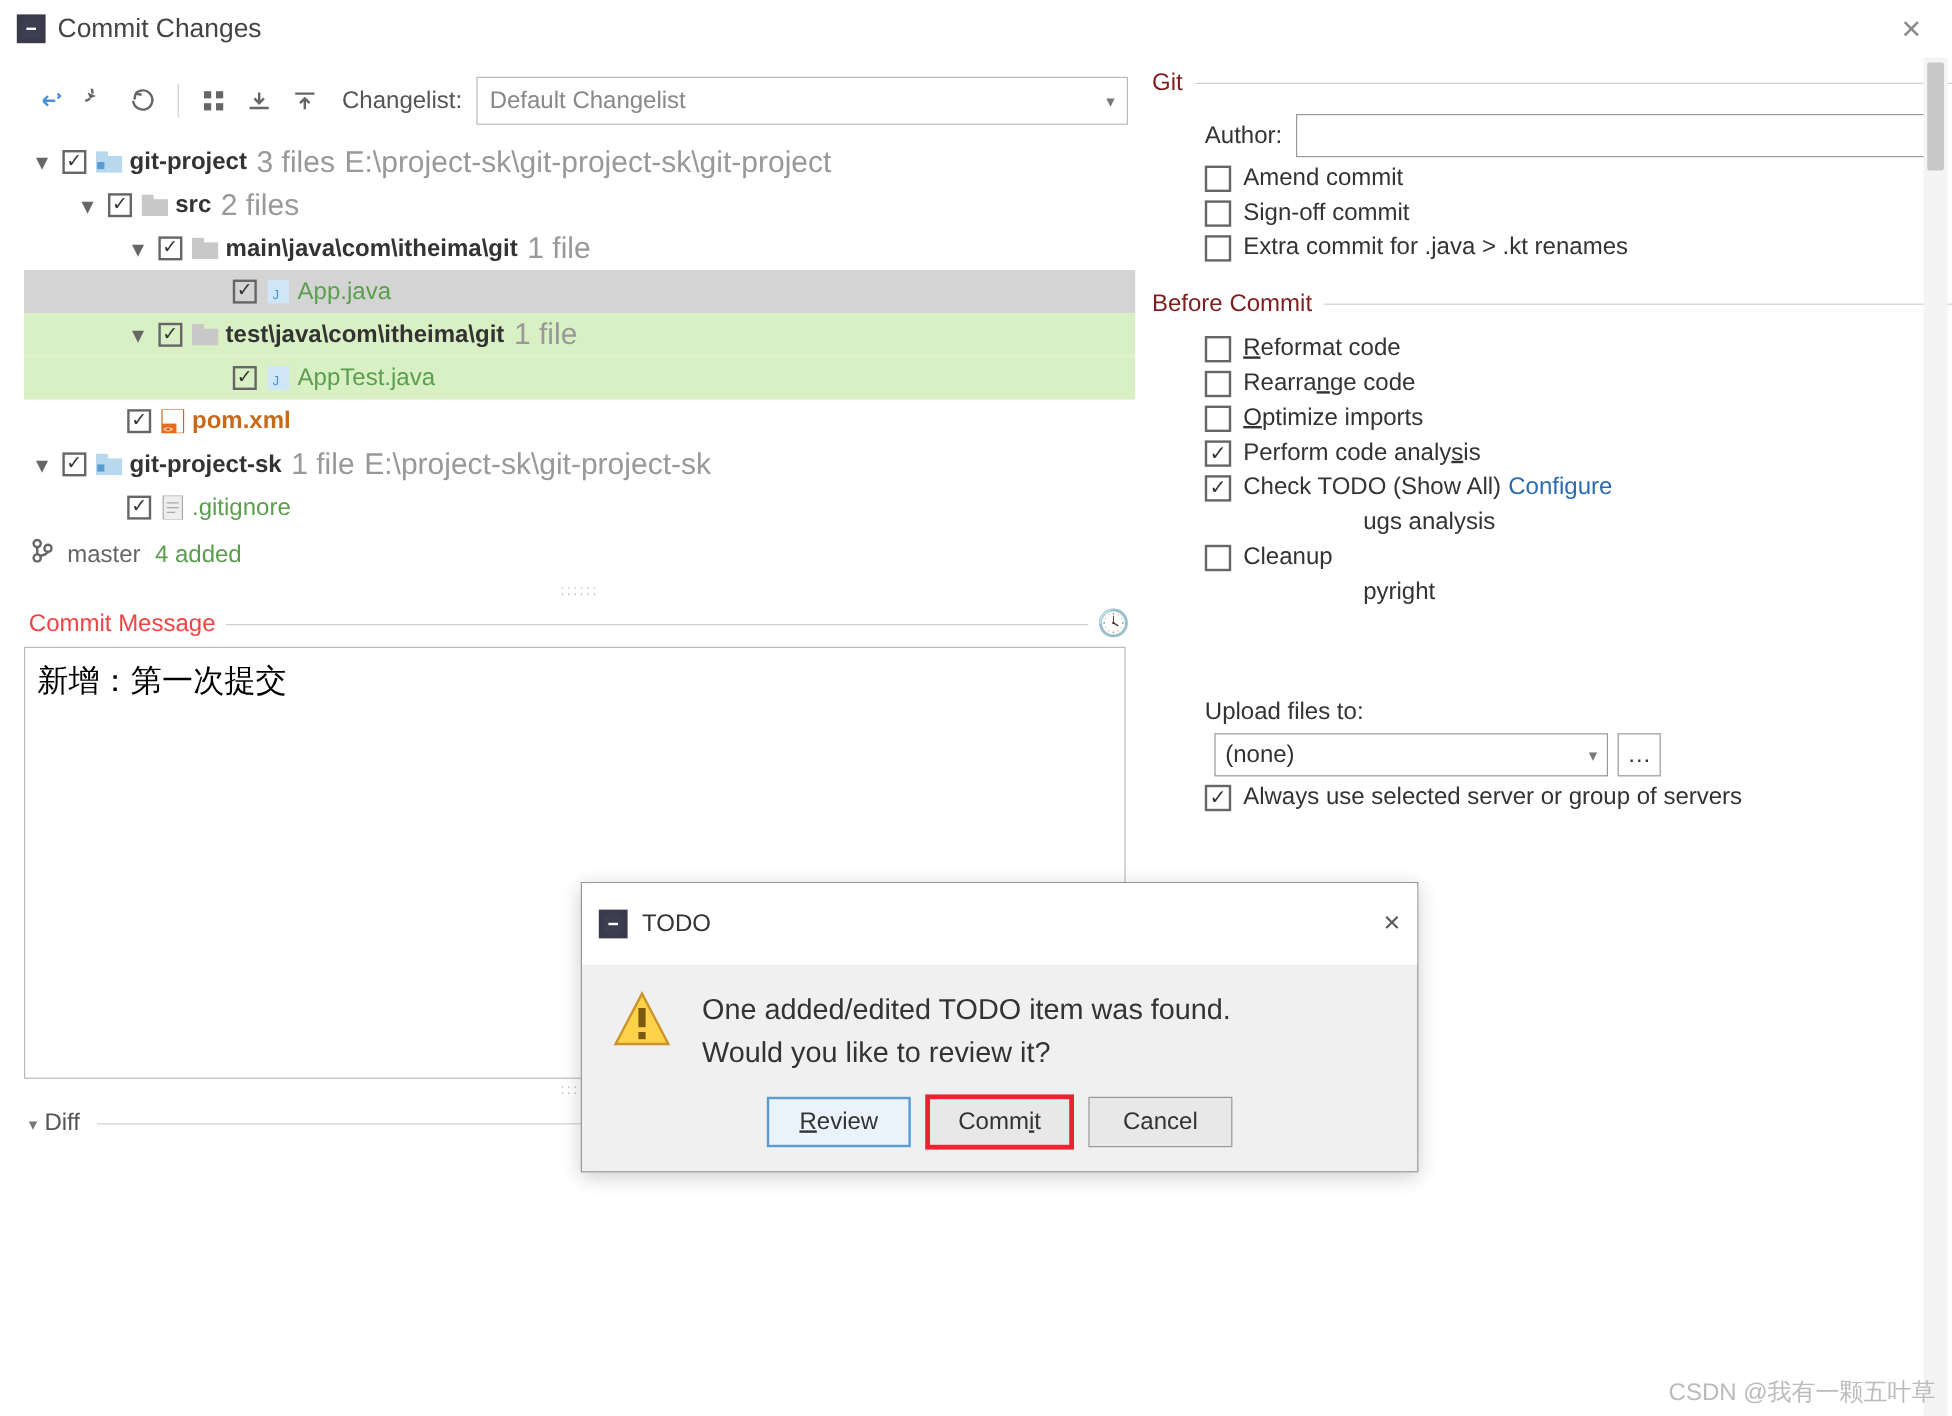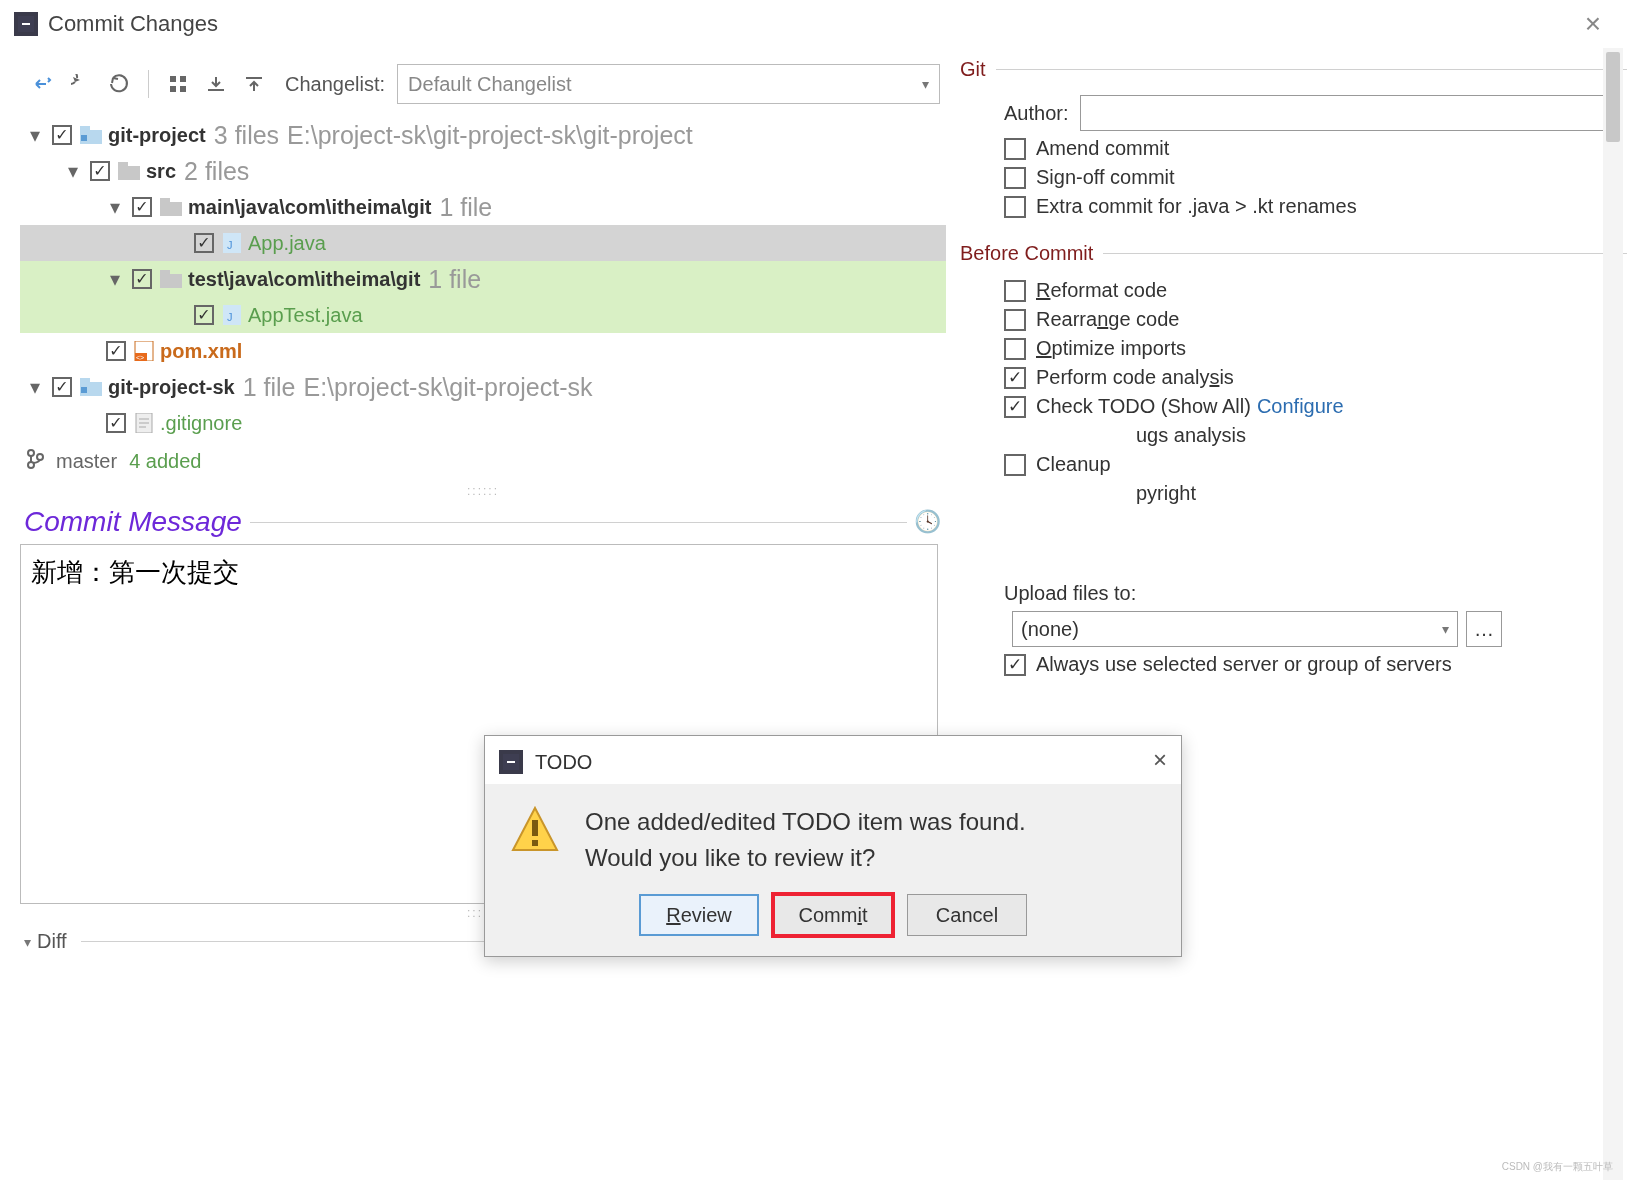--- a/index.html
+++ b/index.html
@@ -28,48 +28,48 @@
     .file-icon { width:20px; height:20px; display:inline-block; margin-right:6px; }
     .meta { color:#999; margin-left:8px; font-size:25px;text-align:right;}
     .green-text { color:#5a9e4e; }
     .orange-text { color:#c96a1b;font-weight:bold; }
     .row-selected { background:#d4d4d4; }
     .row-green { background:#d9f0c5; }
     .branch-row { display:flex; align-items:center; gap:12px; padding:8px 6px; color:#666; font-size:20px;}
     .grab { text-align:center; color:#bbb; font-size:12px; letter-spacing:2px; padding:2px;}
     .section-row { display:flex; align-items:center; gap:8px; padding:6px 4px;}
     .section-row .line { flex:1; height:1px; background:#d0d0d0;}
-    .section-row .label { color:#6d28d9; font-size:28px;font-style:italic;}
+    .section-row .label { color:#ef4444; font-size:20px;}
     .clock { color:#999; font-size:22px; }
     .textarea { width:calc(100% - 8px); height:360px; border:1px solid #bbb; padding:10px; font-size:26px; resize:none; font-family:"SimSun","Songti SC",serif;}
     .diff-label { color:#555; font-size:20px; padding:8px 4px; display:flex; align-items:center; gap:6px;}
     .group-label { display:flex; align-items:center; gap:10px; color:#7f1d1d; font-size:20px; margin-bottom:14px;}
     .group-label .line { height:1px; background:#d0d0d0; flex:1;}
     .form-row { display:flex; align-items:center; margin:6px 0 6px 44px; font-size:20px;}
     .chk { width:22px; height:22px; border:2px solid #666; margin-right:10px; display:inline-flex; align-items:center; justify-content:center; flex-shrink:0;}
     .chk.checked::after{content:"✓"; font-size:17px;}
     .author-label{ margin-left:44px; font-size:20px; color:#333; margin-right:12px;}
     .author-input{ flex:1; height:36px; border:1px solid #999; margin-right:22px;}
     .link { color:#2b6cb0; margin-left:6px;}
-    .upload-select { width:446px; height:36px; border:1px solid #999; padding:0 8px; display:flex; align-items:center; justify-content:space-between; margin:0 8px;}
+    .upload-select { width:328px; height:36px; border:1px solid #999; padding:0 8px; display:flex; align-items:center; justify-content:space-between; margin:0 8px;}
     .dots-btn { width:36px; height:36px; border:1px solid #999; display:flex; align-items:center; justify-content:center;}
     .dialog { position:absolute; left:484px; top:735px; width:698px; background:#f0f0f0; border:1px solid #999; box-shadow:0 4px 16px rgba(0,0,0,.2);}
-    .dialog-title { display:flex; align-items:flex-end; padding:10px 14px; font-size:20px; background:#fff;}
+    .dialog-title { display:flex; align-items:center; padding:20px 14px; font-size:20px; background:#fff;}
     .dialog-title .app-icon{margin-right:12px;}
     .dialog-close { margin-left:auto; font-size:24px; color:#555; cursor:pointer;}
     .dialog-body { display:flex; padding:20px 24px 8px; gap:24px;}
     .warn-icon svg { width:52px; height:52px;}
     .dialog-msg { font-size:24px; color:#333; line-height:1.5;}
     .dialog-btns { display:flex; gap:14px; justify-content:center; padding:10px 20px 20px;}
     .dbtn { min-width:120px; height:42px; border:1px solid #999; background:#e8e8e8; font-size:20px; display:flex; align-items:center; justify-content:center; cursor:pointer;}
     .dbtn.primary { border:2px solid #5a9bd4; background:#eaf2fb;}
     .dbtn.highlight { outline:4px solid #e23; outline-offset:-2px;}
     .right-scroll { position:absolute; right:4px; top:0; width:20px; height:100%; background:#f4f4f4;}
     .right-scroll .thumb { position:absolute; left:3px; top:4px; width:14px; height:90px; background:#c8c8c8; border-radius:2px;}
-    .watermark { position:absolute; right:14px; bottom:6px; color:#bbb; font-size:10px;}
+    .watermark { position:absolute; right:14px; bottom:6px; color:#bbb; font-size:20px;}
     .u { text-decoration: underline; text-decoration-skip-ink: none; }
     .chev { font-size:14px; color:#777;}
   </style>
 </head>
 <body>
 
 <div class="window">
   <div class="titlebar">
     <span class="app-icon">
       <svg viewBox="0 0 16 16">

